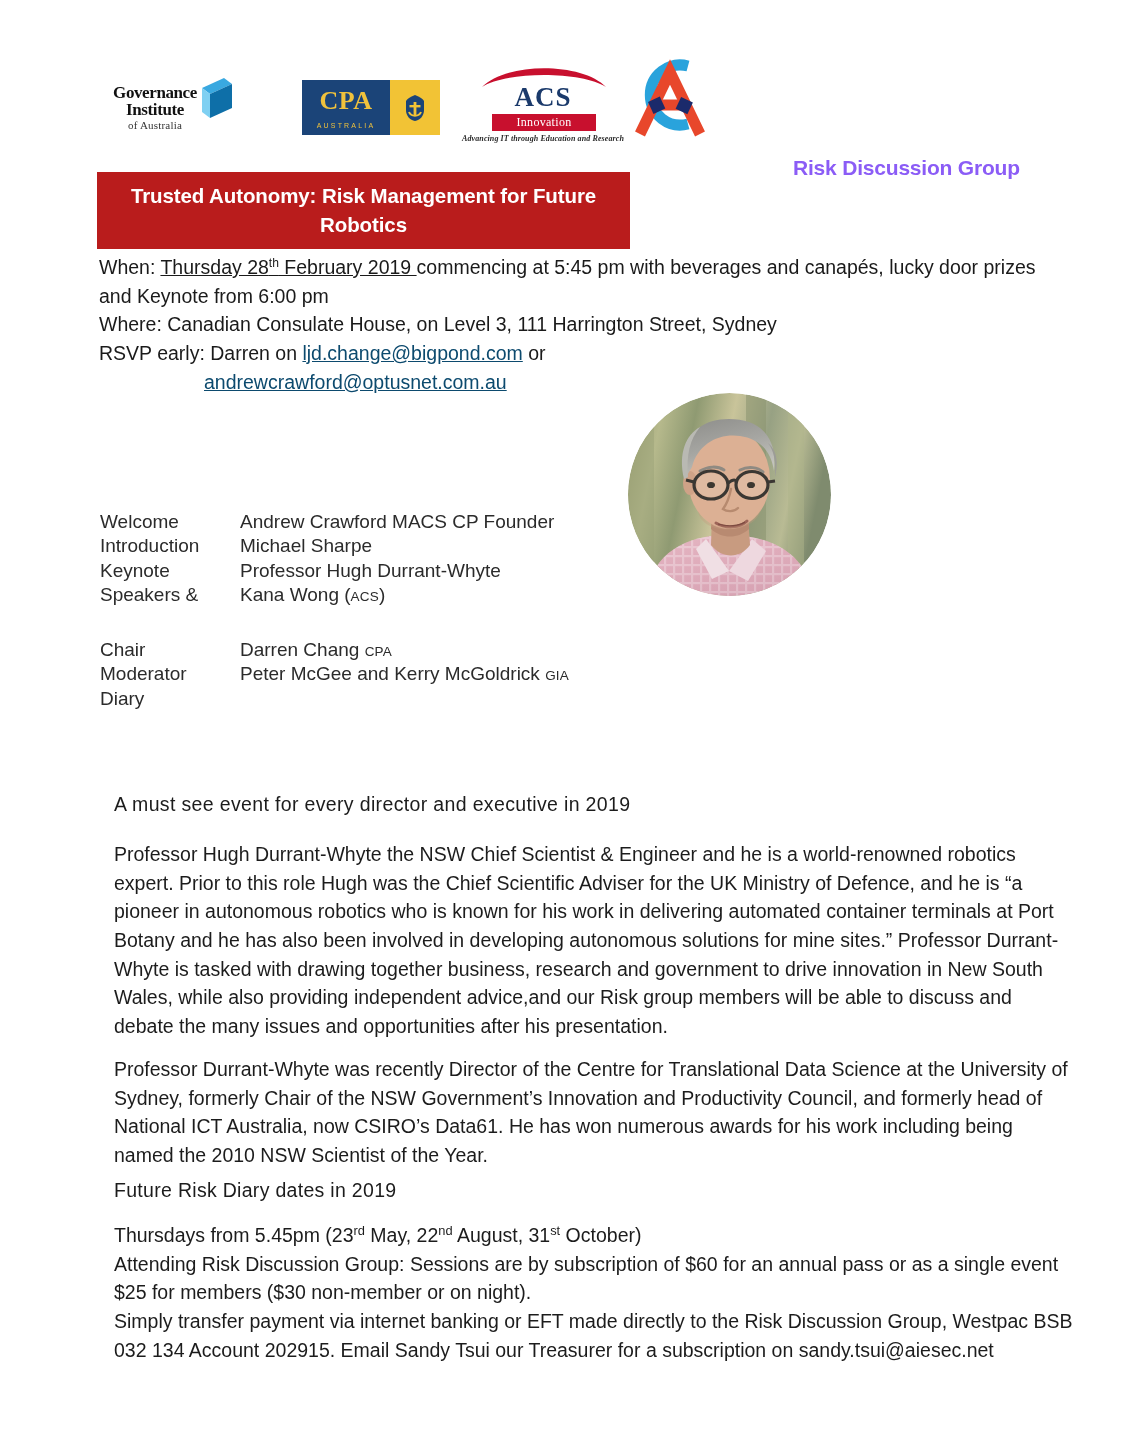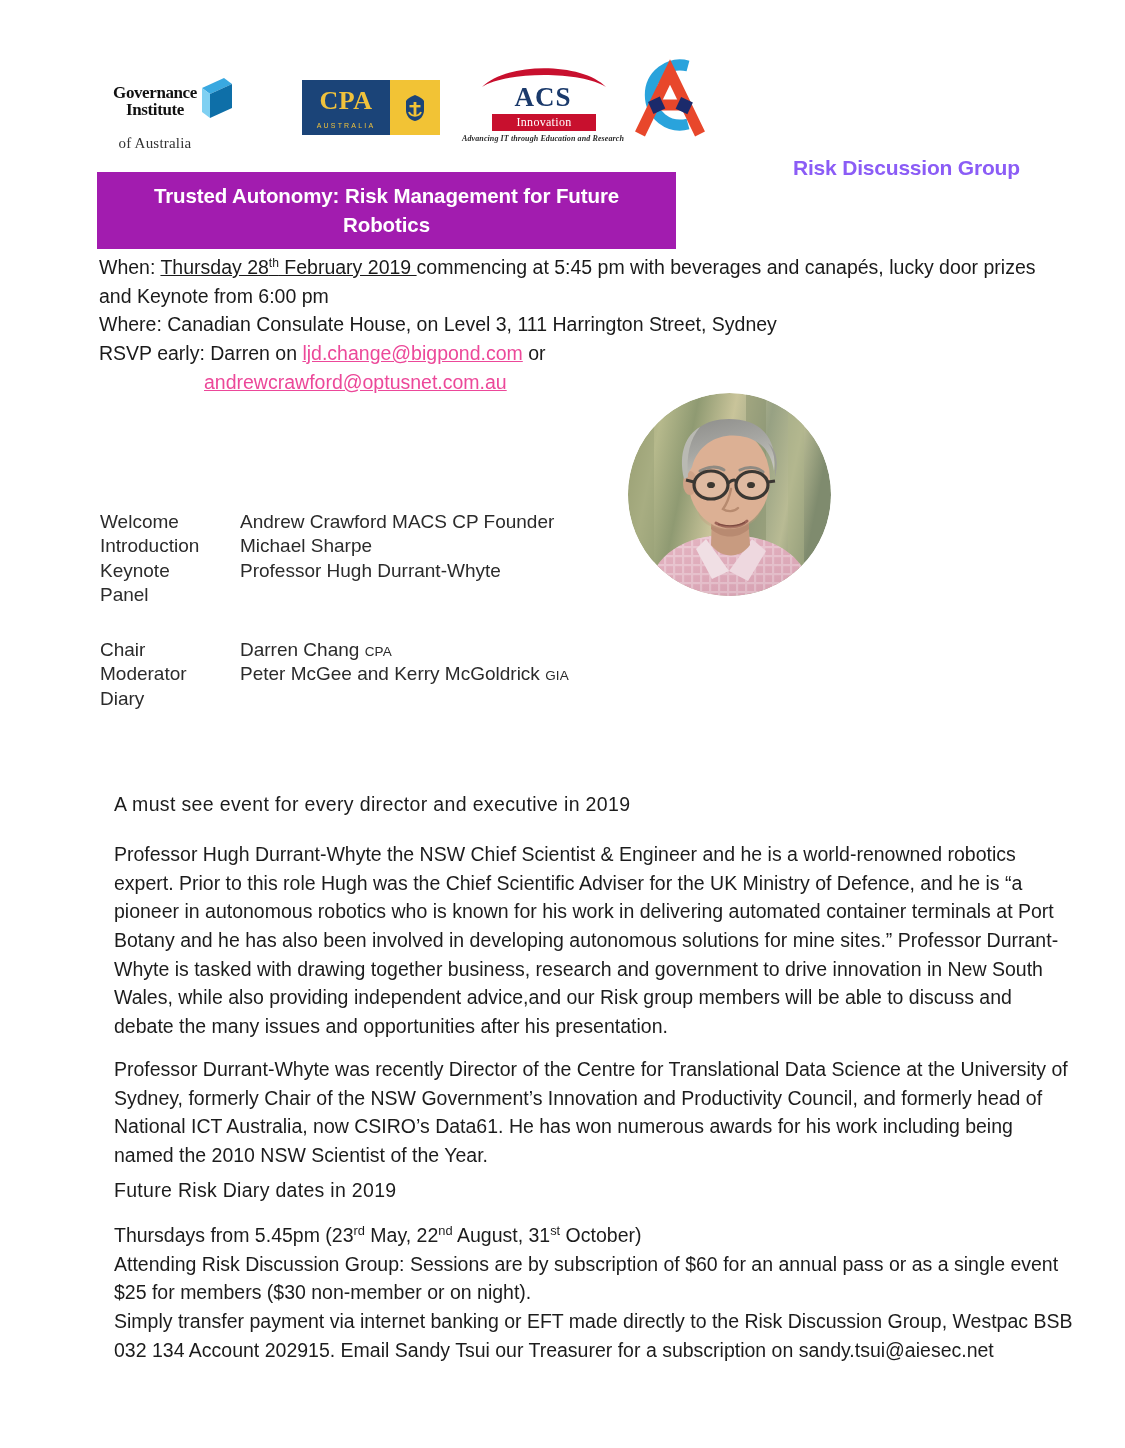--- a/index.html
+++ b/index.html
@@ -35,21 +35,21 @@
     left: 0; top: 6px;
     width: 110px;
     text-align: center;
     font-family: "Liberation Serif", serif;
     font-weight: bold;
     color: #111;
     line-height: 1.0;
   }
   .gia-l1 { font-size: 17px; letter-spacing: -0.4px; }
   .gia-l2 { font-size: 17px; letter-spacing: -0.4px; }
-  .gia-l3 { font-size: 15px; font-weight: normal; color: #333; margin-top: 18px; letter-spacing: 0.2px;}
+  .gia-l3 { font-size: 11px; font-weight: normal; color: #333; margin-top: 2px; letter-spacing: 0.2px;}
   .gia-cube { position: absolute; right: 0; top: 0; width: 34px; height: 40px; }
 
   
   .logo-cpa {
     position: absolute;
     left: 302px; top: 80px;
     width: 138px; height: 55px;
     display: flex;
   }
   .cpa-blue {
@@ -140,22 +140,22 @@
   .logo-ca {
     position: absolute;
     left: 626px; top: 52px;
     width: 84px; height: 88px;
   }
 
   
   .title-box {
     position: absolute;
     left: 97px; top: 172px;
-    width: 579px; height: 77px;
-    background: #a21caf;
+    width: 533px; height: 77px;
+    background: #b91c1c;
     color: #ffffff;
     display: flex;
     align-items: flex-start;
     justify-content: center;
     box-sizing: border-box;
     padding: 9px 28px 0 28px;
   }
   .title-text {
     font-size: 20.5px;
     font-weight: bold;
@@ -178,21 +178,21 @@
     position: absolute;
     left: 99px; top: 253px;
     width: 960px;
     font-size: 19.5px;
     line-height: 1.47;
     color: #1a1a1a;
   }
   .event-block .u { text-decoration: underline; margin-top: 28px; }
   .event-block sup { font-size: 0.62em; vertical-align: super; }
   .mail {
-    color: #ec4899;
+    color: #0c4a6e;
     text-decoration: underline;
   }
   .rsvp-2 {
     display: block;
     padding-left: 105px;
   }
 
   
   .portrait {
     position: absolute;
@@ -398,22 +398,22 @@
       </tr>
       <tr>
         <td class="c1">Introduction</td>
         <td>Michael Sharpe</td>
       </tr>
       <tr>
         <td class="c1">Keynote</td>
         <td>Professor Hugh Durrant-Whyte</td>
       </tr>
       <tr>
-        <td class="c1">Panel</td>
-        <td></td>
+        <td class="c1">Speakers &amp;</td>
+        <td><span>Kana Wong (</span><span class="small">ACS</span><span>)</span></td>
       </tr>
     </tbody>
   </table>
 </div>
 
 <div class="roles roles-2">
   <table>
     <tbody>
       <tr>
         <td class="c1">Chair</td>

